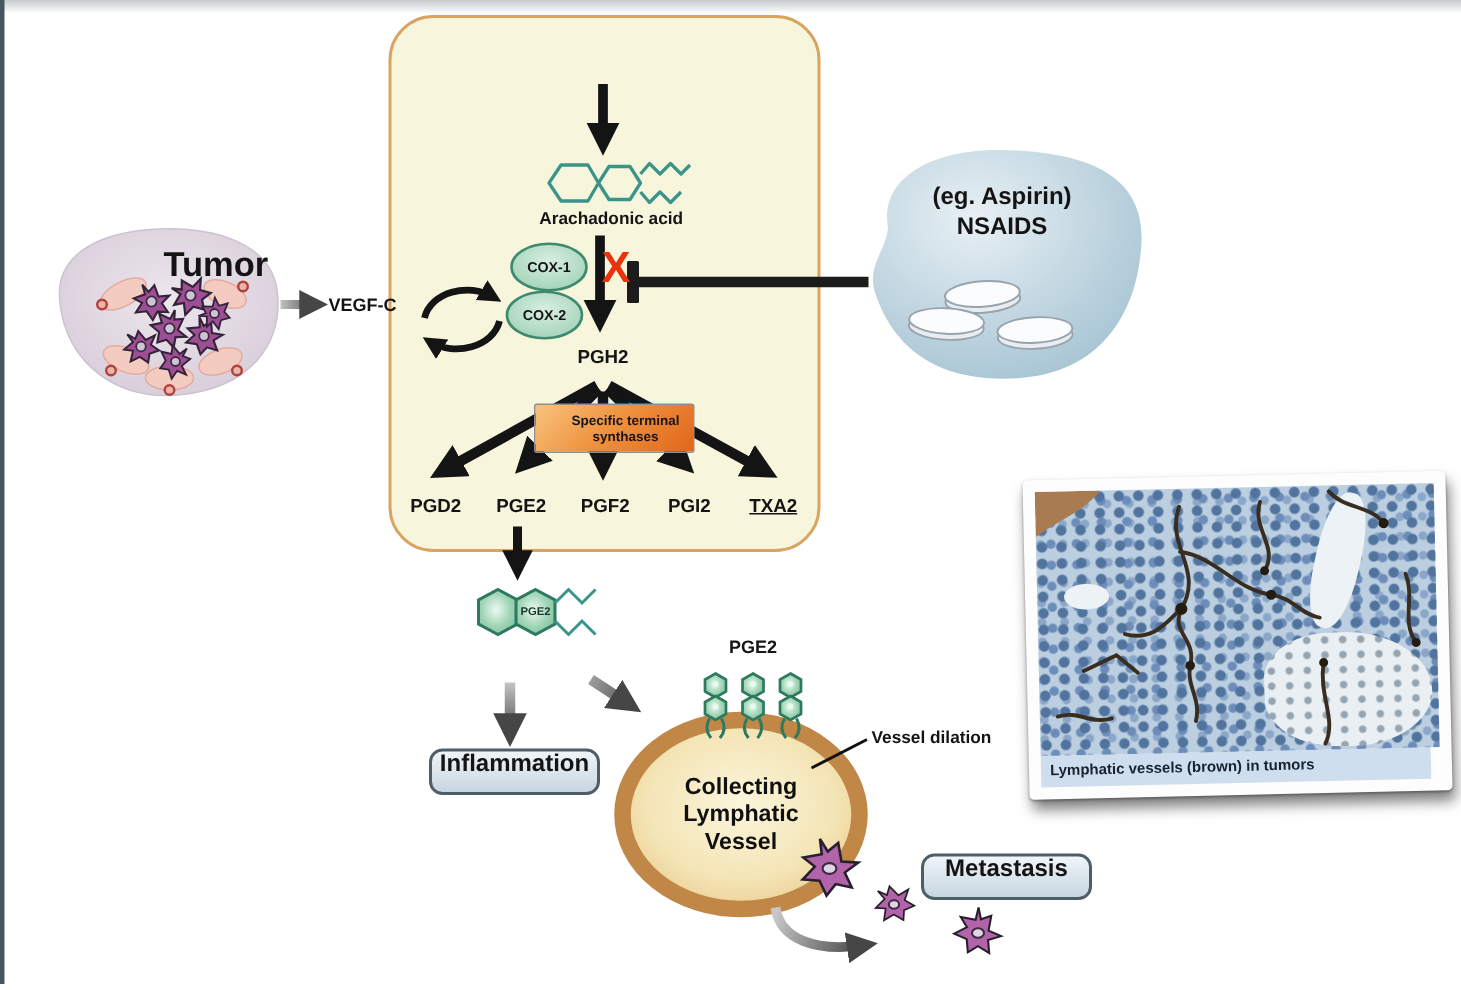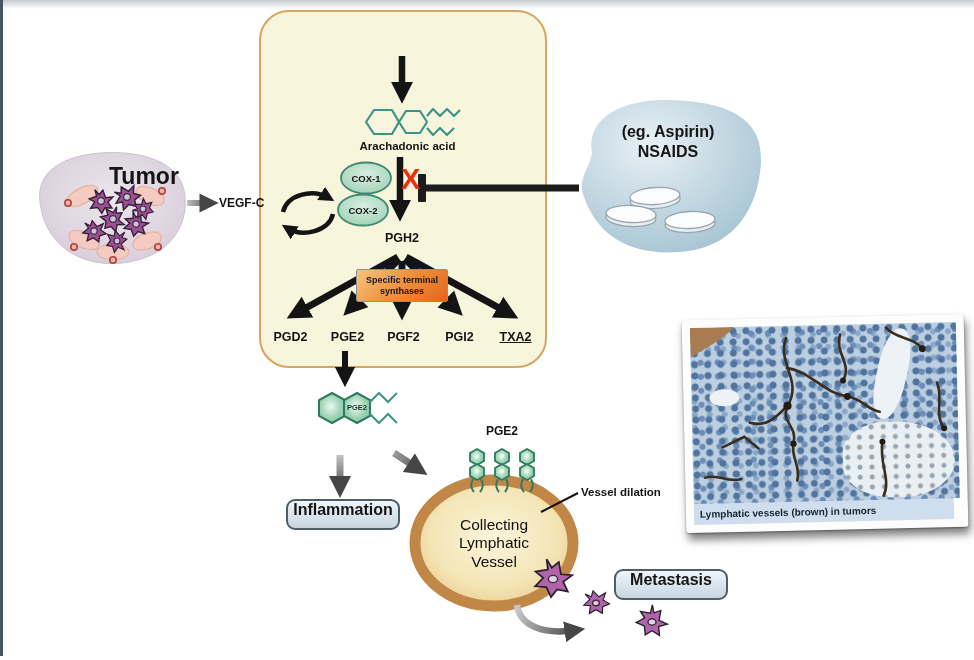--- a/index.html
+++ b/index.html
@@ -12,30 +12,30 @@
   
   #pathway-box{position:absolute;left:259px;top:10px;width:284px;height:354px;
                background:#f8f5dd;border:2px solid #d9a460;border-radius:30px;z-index:0;}
   #diagram-svg{position:absolute;left:0;top:0;z-index:1;}
   .lbl{position:absolute;z-index:2;font-weight:bold;color:#141414;white-space:nowrap;}
   .ctr{text-align:center;}
   
   #synthases-box{position:absolute;left:356px;top:269px;width:90px;height:31px;z-index:2;
     background:linear-gradient(135deg,#f8c47e 0%,#ef9440 45%,#e2661b 100%);
     border:1px solid #8f8f8f;border-radius:2px;display:flex;flex-direction:column;
-    align-items:center;justify-content:center;font-size:9px;font-weight:bold;color:#16161f;line-height:1.2;}
+    align-items:center;justify-content:center;font-size:9px;font-weight:bold;color:#16161f;line-height:1.2;padding-left:15px;}
   
   .capsule{position:absolute;z-index:2;height:27px;border:2px solid #4e5e68;border-radius:9px;
     background:linear-gradient(#f0f5f9,#c7d5e0);display:flex;align-items:flex-start;justify-content:center;
     font-size:16px;font-weight:bold;color:#141414;}
   #inflammation-box{left:286px;top:499px;width:110px;}
   #metastasis-box{left:614px;top:569px;width:110px;}
   
   #vessel-text{position:absolute;left:430px;top:516px;width:128px;z-index:2;text-align:center;
-    font-size:15.5px;font-weight:normal;color:#101010;line-height:1.18;}
+    font-size:15.5px;font-weight:bold;color:#101010;line-height:1.18;}
   
   #inhibit-x{position:absolute;left:401px;top:165px;z-index:2;font-size:29px;font-weight:bold;
     color:#e8330c;line-height:1;}
   
   #histology{position:absolute;left:684px;top:317px;width:266px;z-index:3;background:#fdfdfd;
     padding:8px 8px 8px 8px;border-radius:3px;transform:rotate(-1.3deg);
     box-shadow:2px 7px 9px rgba(0,0,0,.5),0 1px 2px rgba(0,0,0,.35);}
   #micrograph{position:relative;width:266px;height:176px;overflow:hidden;background:#bccfe0;
     background-image:
       radial-gradient(circle at 4px 4px,#51749f 3px,rgba(0,0,0,0) 4px),

